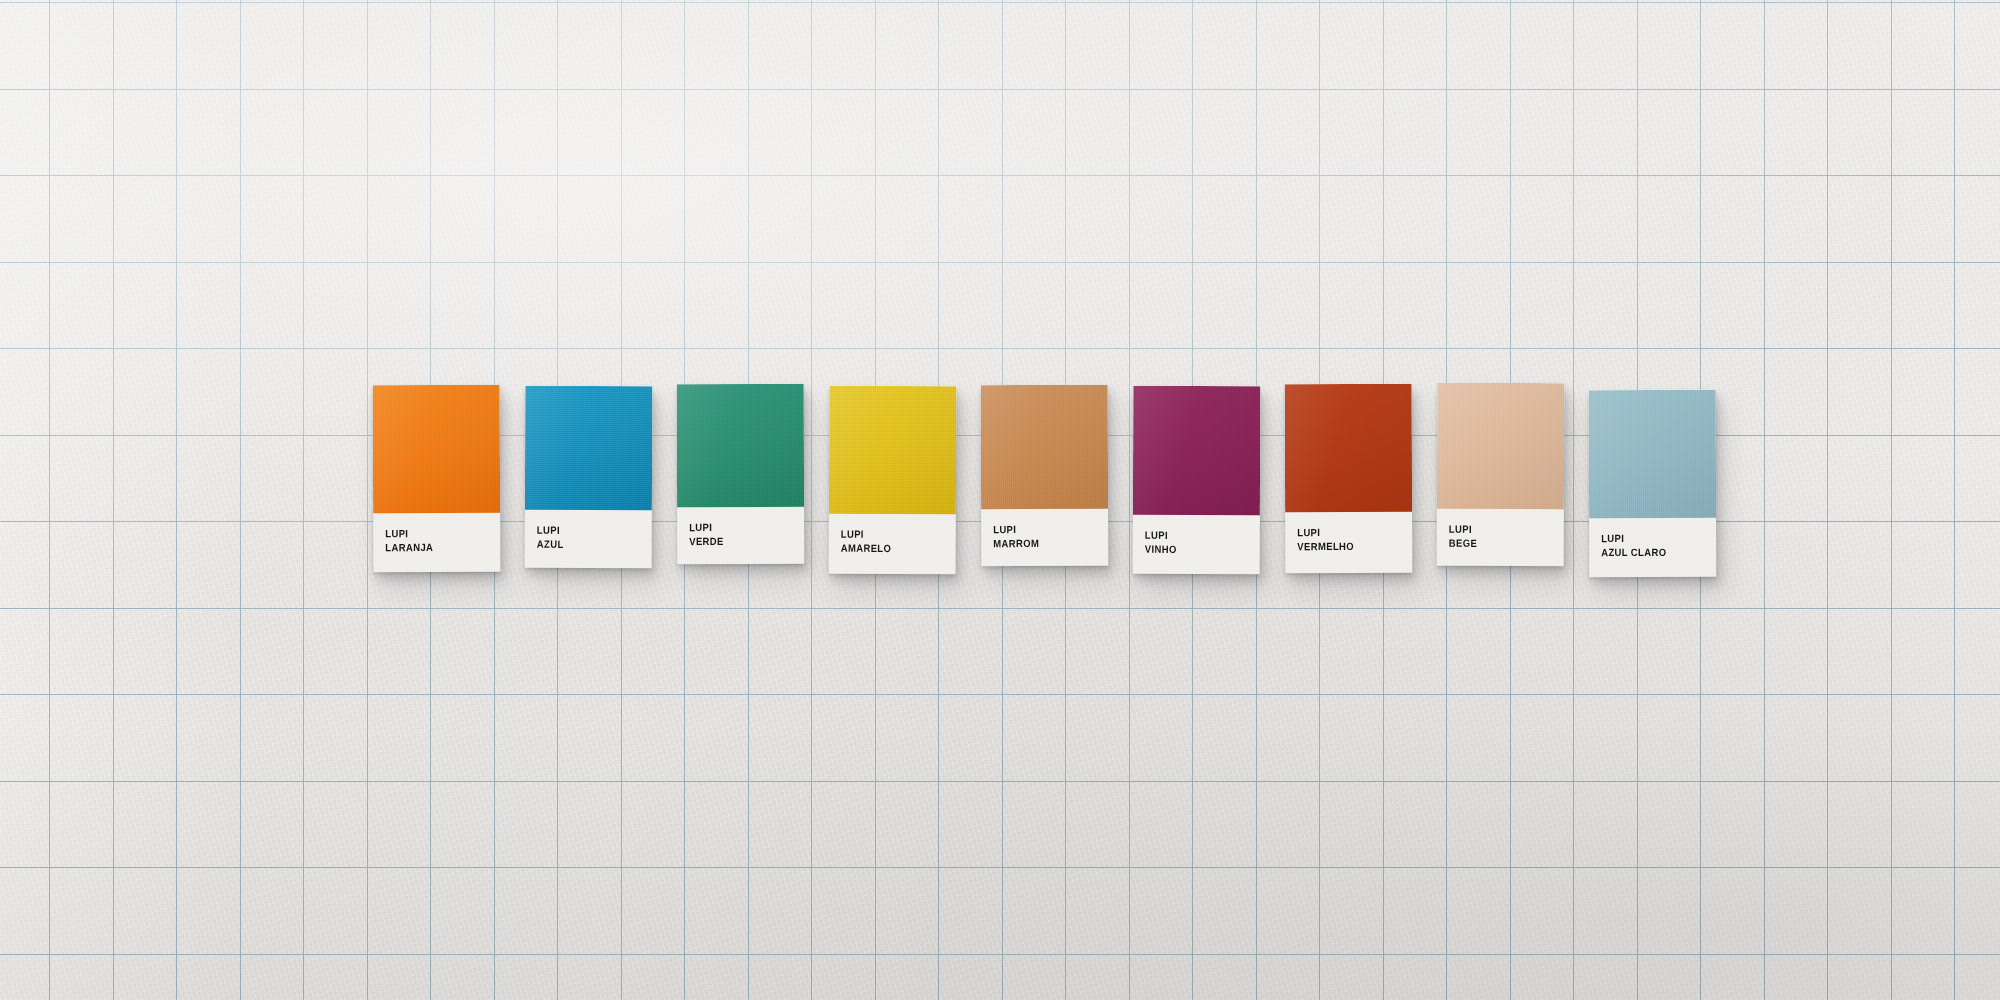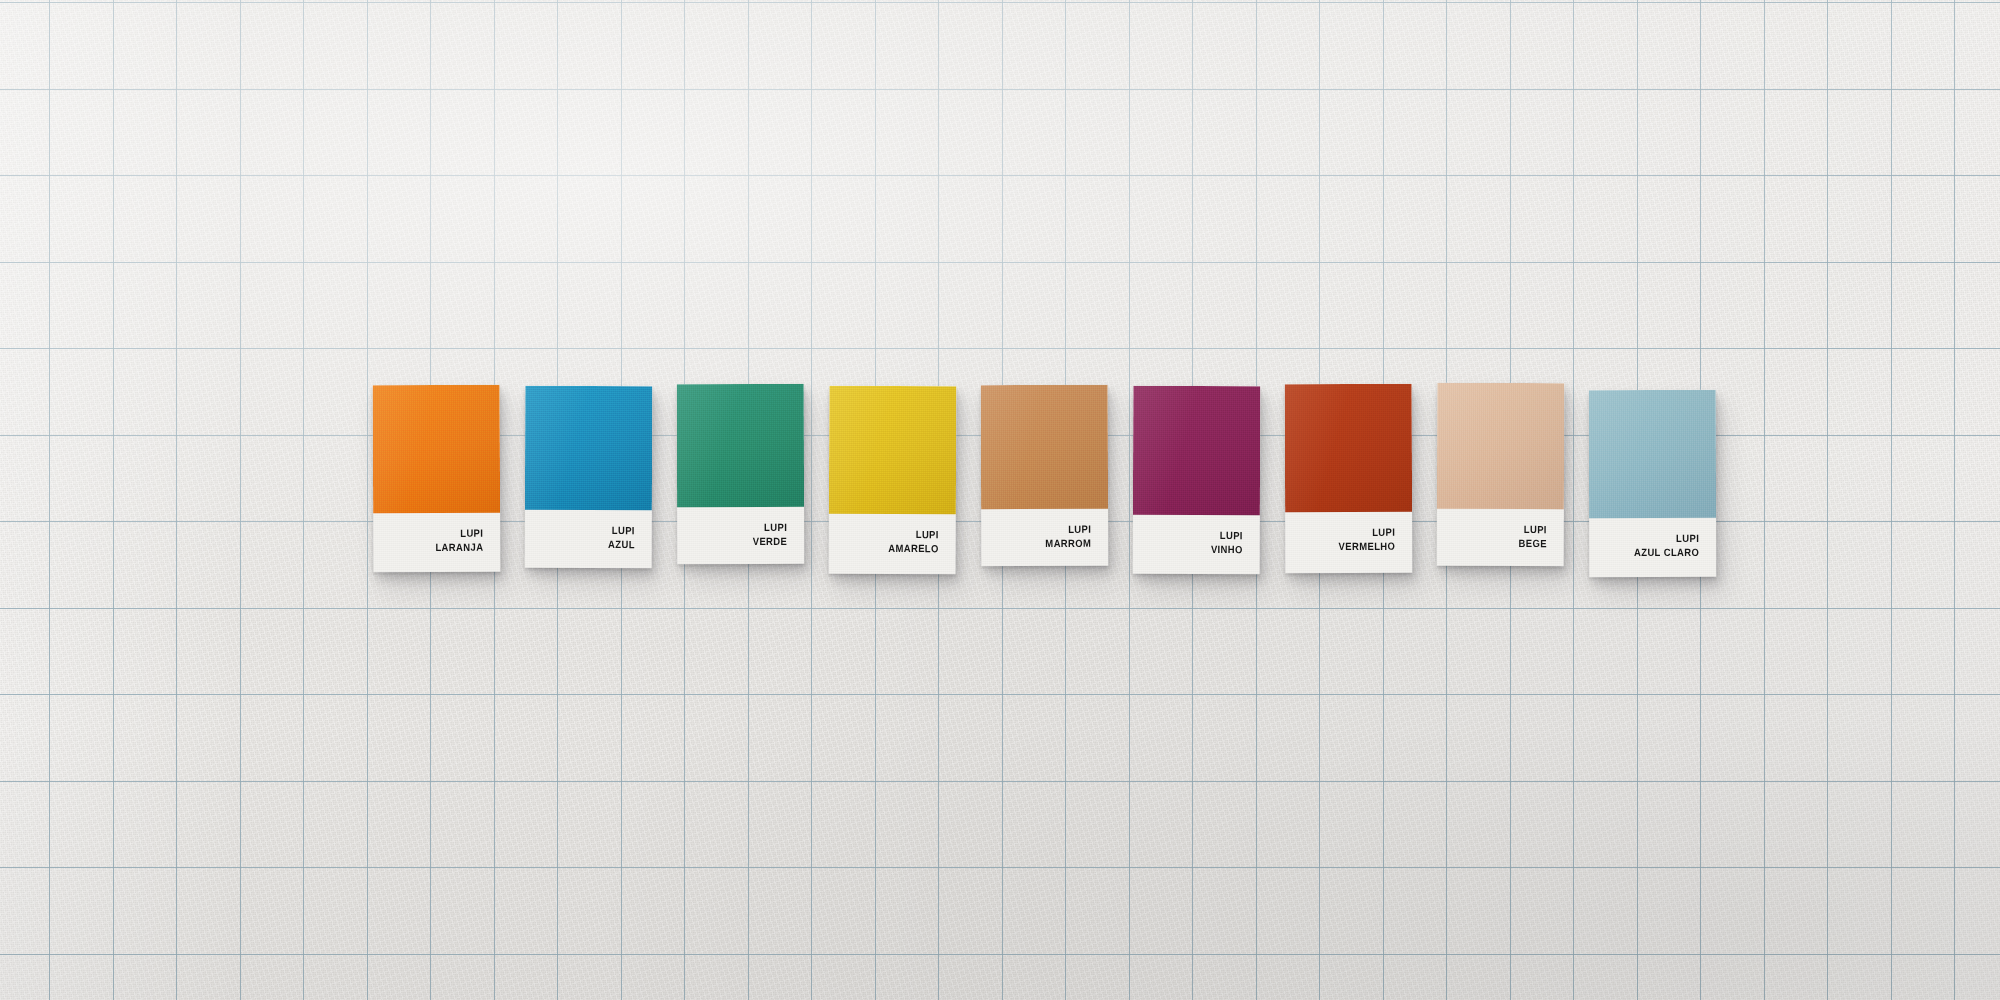--- a/index.html
+++ b/index.html
@@ -83,21 +83,20 @@
       radial-gradient(100% 80% at 88% 92%, rgba(0,0,0,0.055) 0%, rgba(0,0,0,0.0) 60%),
       linear-gradient(180deg, rgba(255,255,255,0.14) 0%, rgba(0,0,0,0.0) 30%,
                               rgba(0,0,0,0.0) 72%, rgba(0,0,0,0.045) 100%);
     pointer-events: none;
   }
 
   
   #cards {
     position: absolute;
     inset: 0;
-    text-align: right;
   }
   .card {
     position: absolute;
     background: #f3f2ef;
     box-shadow:
       0 2px 3px rgba(40,40,45,0.16),
       3px 7px 11px rgba(40,40,45,0.20),
       8px 16px 26px rgba(40,40,45,0.13);
     overflow: hidden;
   }

